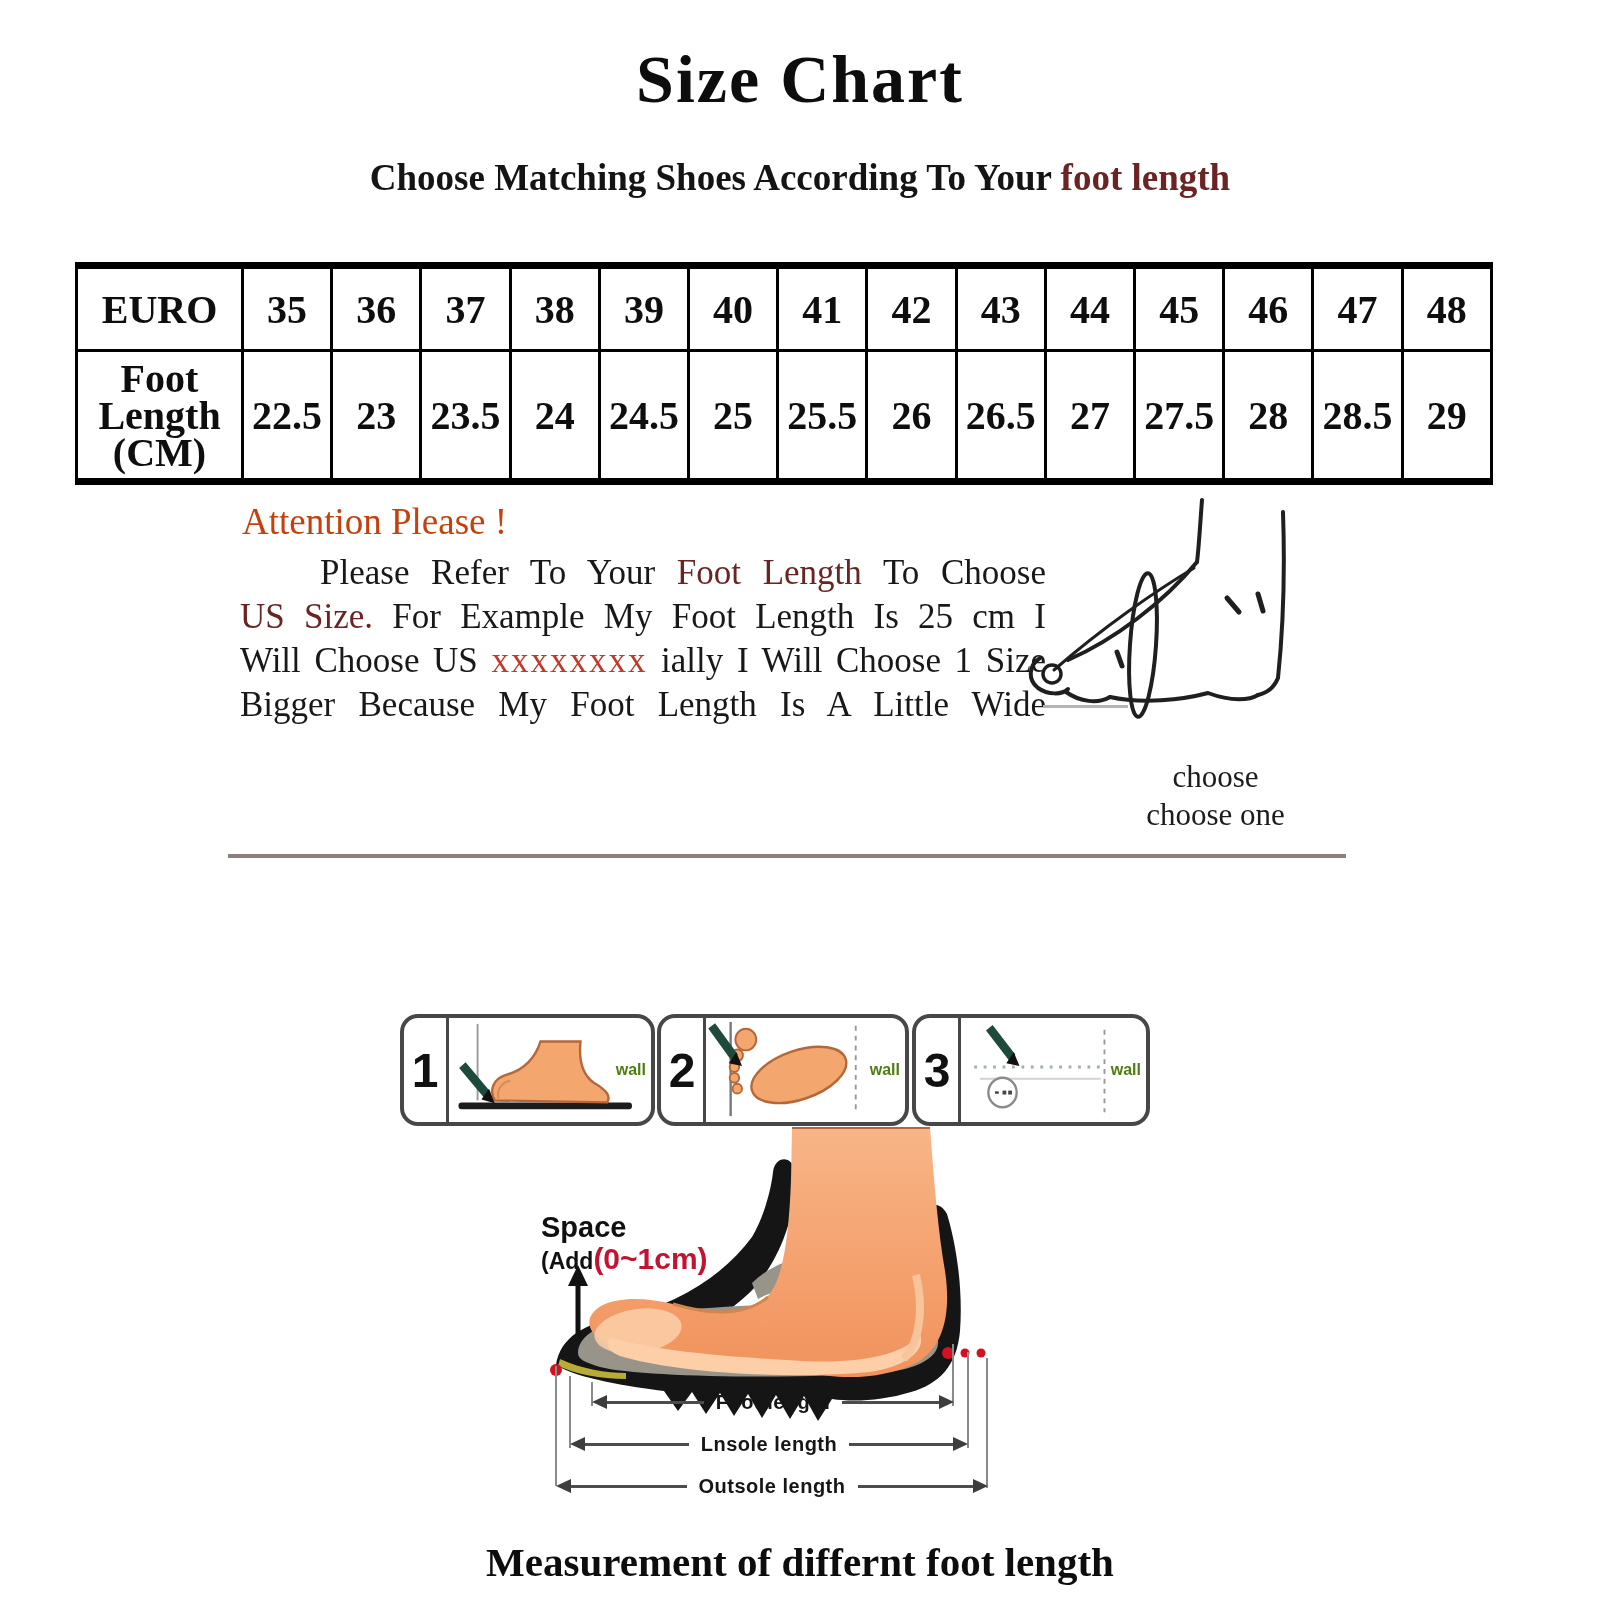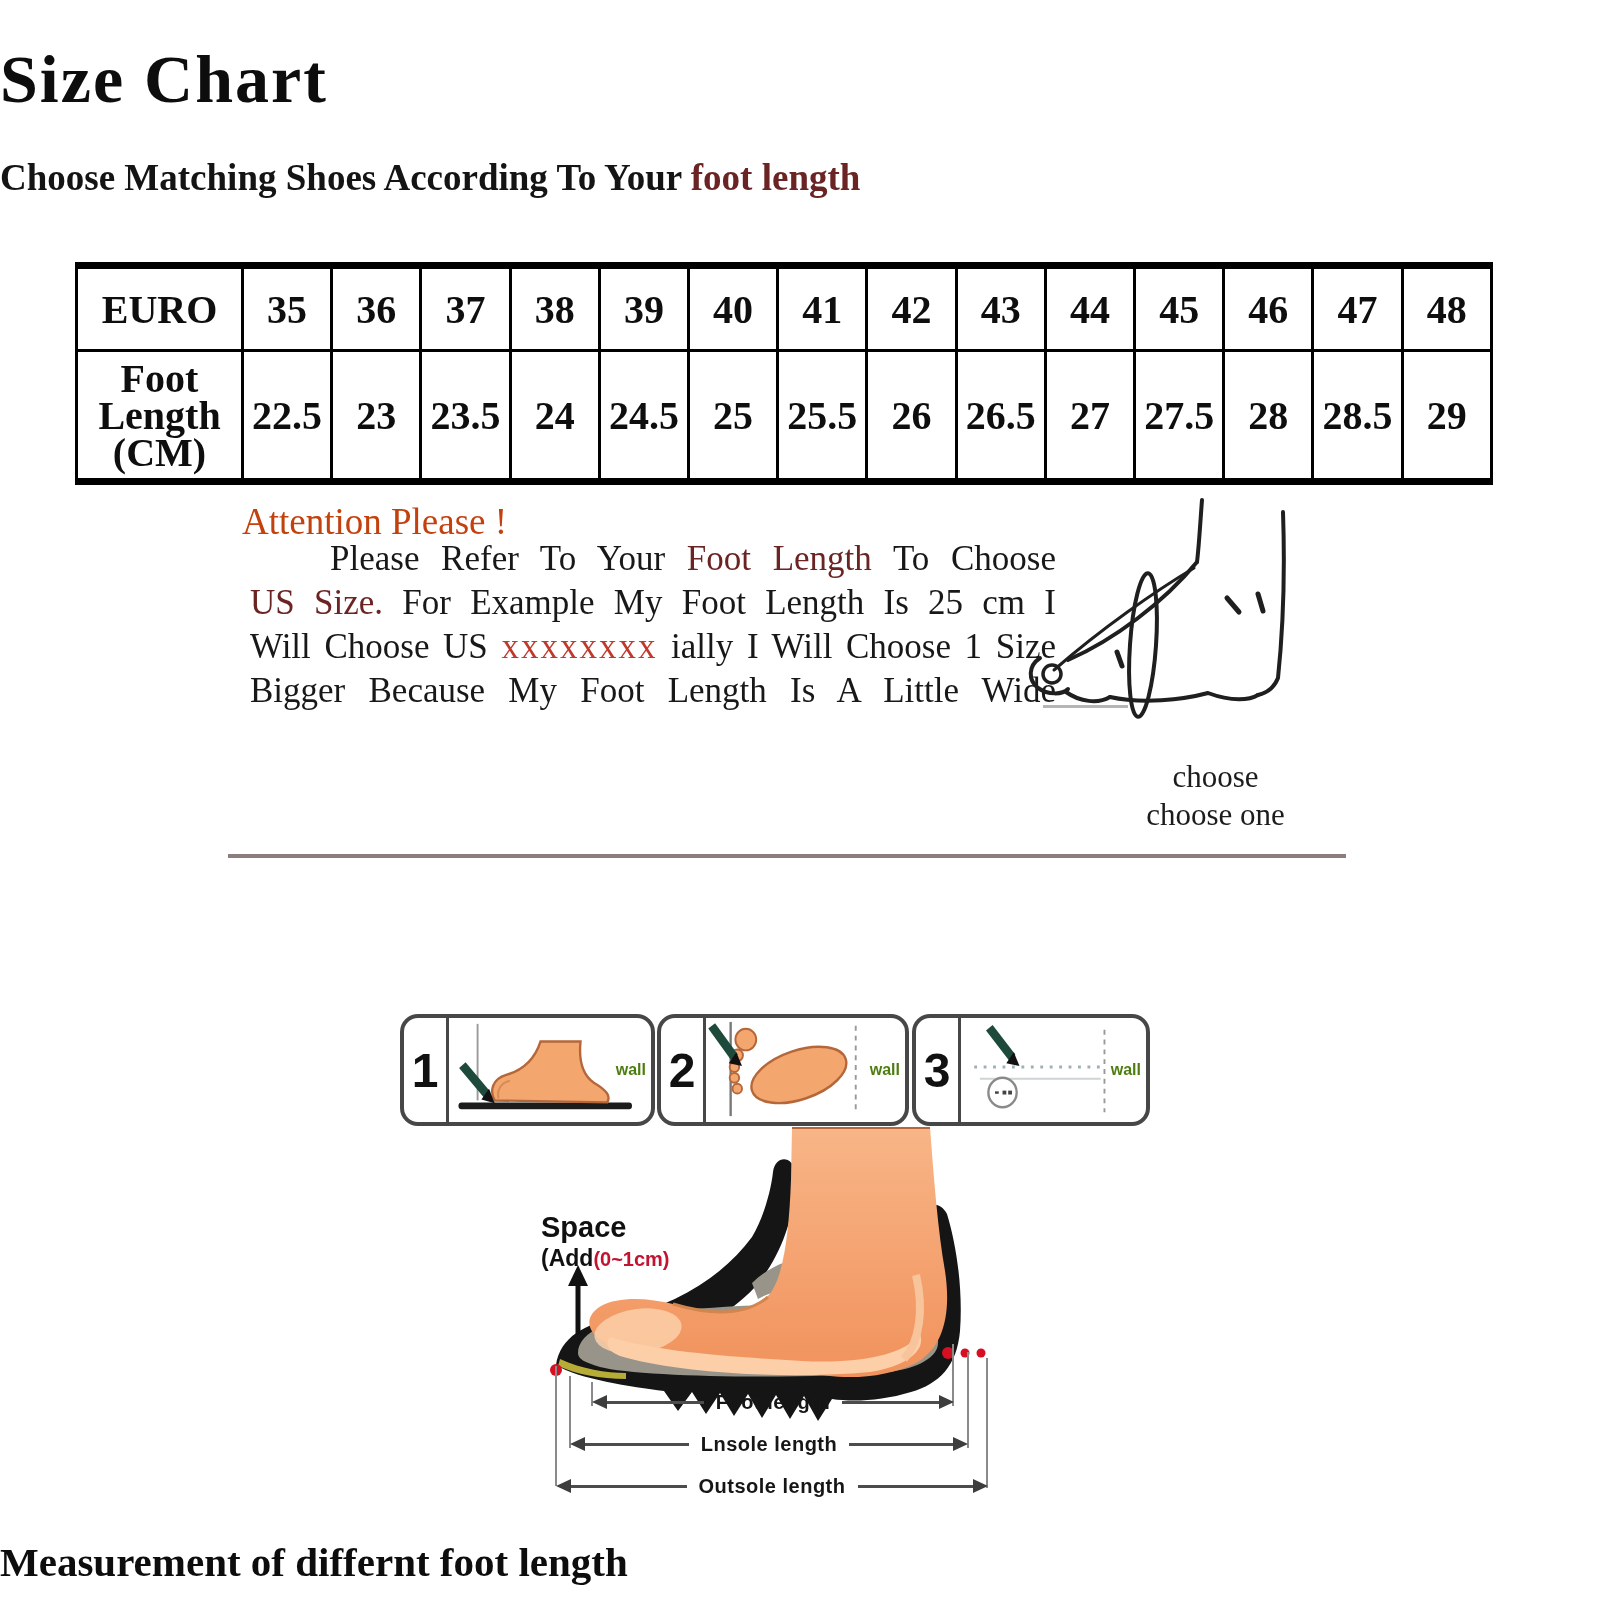--- a/index.html
+++ b/index.html
@@ -1,39 +1,39 @@
 <!DOCTYPE html>
 <html><head>
 <meta charset="utf-8">
 <style>
   html,body{margin:0;padding:0;background:#e9e9e9;}
   .page{position:relative;width:1600px;height:1600px;background:#ffffff;overflow:hidden;
         font-family:"Liberation Serif",serif;color:#161616;margin:0 auto;}
   .abs{position:absolute;}
-  .ctr{left:0;width:1600px;}
+  .ctr{left:0;width:1600px;text-align:center;}
 
   
   .title{top:40px;font-size:68px;font-weight:bold;letter-spacing:2px;color:#0d0d0d;}
   .subtitle{top:156px;font-size:37px;font-weight:bold;color:#141414;}
   .subtitle .hl{color:#6b2424;}
 
   
   .table-wrap{left:75px;top:262px;}
   table.size-table{border-collapse:collapse;width:1418px;table-layout:fixed;
         border-top:7px solid #000;border-bottom:7px solid #000;}
   table.size-table td{border:3px solid #000;text-align:center;vertical-align:middle;
         font-weight:bold;color:#0e0e0e;font-size:40px;padding:0;}
   table.size-table tr.r1 td{height:80px;}
   table.size-table tr.r2 td{height:126px;}
   td.hd{font-size:39px;}
   td.hd2{white-space:pre-line;font-size:33px;line-height:37px;}
 
   
   .attn-head{left:242px;top:500px;font-size:37px;color:#c2410c;}
-  .attn-body{left:240px;top:537px;width:806px;margin-left:10px;}
+  .attn-body{left:240px;top:551px;width:806px;}
   .jline{font-size:35px;line-height:44px;text-align:justify;text-align-last:justify;
          color:#181818;white-space:nowrap;}
   .jline.l1{padding-left:80px;width:726px;}
   .jline.last{text-align-last:left;}
   .mr{color:#6b2424;}
   .rx{color:#c0392b;letter-spacing:2px;}
 
   
   .gray-link{left:1043px;top:705px;width:85px;height:3px;background:#b5b5b5;}
   .choose-note{left:1118px;top:758px;width:195px;text-align:center;font-size:31px;
@@ -52,21 +52,21 @@
   .pbody{position:relative;flex:1;}
   .pbody svg{position:absolute;left:0;top:0;width:100%;height:100%;}
   .wall{position:absolute;right:5px;top:50%;transform:translateY(-50%);
         font-family:"Liberation Sans",sans-serif;font-weight:bold;font-size:16px;color:#4d7c0f;}
 
   
   .bigfoot{left:520px;top:1125px;width:600px;height:300px;}
   .space-note{left:541px;top:1212px;font-family:Liberation Sans, sans-serif;line-height:31px;}
   .space-l1{font-size:29px;font-weight:800;color:#101010;}
   .space-l2a{font-size:23px;font-weight:bold;color:#101010;}
-  .space-l2b{font-size:20px;font-weight:800;color:#c21330;}
+  .space-l2b{font-size:30px;font-weight:800;color:#c21330;}
 
   .guide{width:2px;background:#8a8a8a;}
   .mrow{height:16px;display:flex;align-items:center;}
   .ah{width:0;height:0;border-top:7px solid transparent;border-bottom:7px solid transparent;}
   .ah.left{border-right:15px solid #3d3d3d;}
   .ah.right{border-left:15px solid #3d3d3d;}
   .aline{flex:1;height:3px;background:#4c4c4c;}
   .albl{margin:0 12px;font-family:"Liberation Sans",sans-serif;font-weight:bold;
         font-size:20px;color:#161616;letter-spacing:0.5px;white-space:nowrap;}
 

